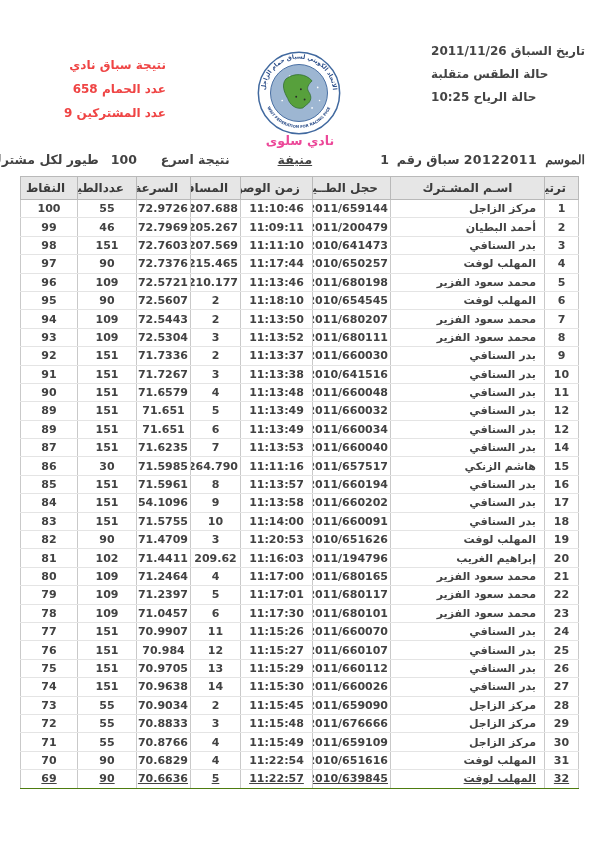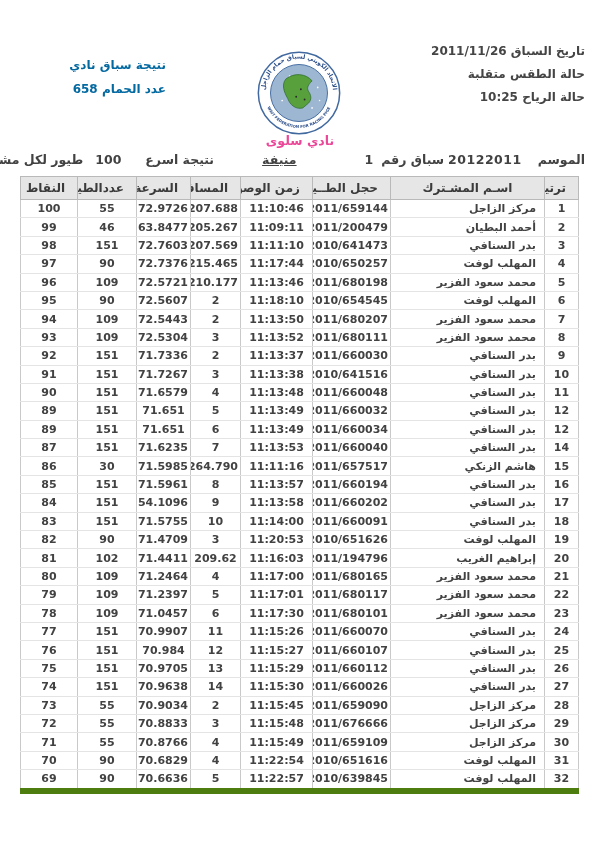--- a/index.html
+++ b/index.html
@@ -3,39 +3,39 @@
 <meta charset="utf-8">
 <style>
   html,body{margin:0;padding:0;}
   body{
     width:600px;height:847px;position:relative;overflow:hidden;
     background:#ffffff;color:#3d3d3d;
     font-family:"DejaVu Sans",sans-serif;
   }
   
   .meta-right{
-    position:absolute;top:40px;right:15px;direction:rtl;text-align:right;
+    position:absolute;top:40px;right:15px;direction:rtl;text-align:left;
     font-size:12px;font-weight:bold;line-height:23px;color:#454545;
   }
   
   .meta-left{
     position:absolute;top:53px;left:20px;width:146px;direction:rtl;text-align:right;
-    font-size:12px;font-weight:bold;line-height:24px;color:#0369a1;
+    font-size:12px;font-weight:bold;line-height:24px;color:#ef4444;
   }
   .logo-wrap{position:absolute;top:50px;left:256px;width:86px;height:86px;}
   .club-name{
     position:absolute;top:133px;left:0;width:100%;text-align:center;
     direction:rtl;font-size:12.5px;font-weight:bold;color:#ec4899;
   }
   .season-row{
     position:absolute;top:152px;right:15px;left:15px;direction:rtl;
     display:flex;align-items:baseline;font-size:12.5px;font-weight:bold;color:#424242;
     white-space:nowrap;
   }
-  .season-row .s-season{margin-left:16px;}
+  .season-row .s-season{margin-left:8px;font-family:Liberation Serif, serif;}
   .season-row .s-seasonval{margin-left:4px;letter-spacing:.5px;}
   .season-row .s-racelabel{margin-left:8px;}
   .season-row .s-raceno{margin-left:68px;}
   .season-row .s-release{margin-left:48px;text-decoration:underline;}
   .season-row .s-result{margin-left:24px;}
   .season-row .s-count{margin-left:12px;}
   .season-row .s-per{margin-left:28px;}
   
   .results{position:absolute;top:176px;left:20px;width:558px;}
   table{border-collapse:collapse;direction:rtl;width:558px;table-layout:fixed;}
@@ -44,37 +44,38 @@
     font-size:12px;font-weight:bold;color:#3b3b3b;
     height:20px;padding:1px 12px;text-align:center;white-space:nowrap;overflow:hidden;
   }
   tbody td{
     border-left:1px solid #c9c9c9;border-right:1px solid #c9c9c9;
     border-bottom:1px solid #e4e4e4;
     font-size:11px;font-weight:bold;color:#424242;
     height:17.4px;padding:0 2px;text-align:center;white-space:nowrap;overflow:hidden;
   }
   tbody tr:first-child td{border-top:1px solid #ffffff;}
-  tbody tr:last-child td{border-bottom:6px solid #4d7c0f;}
+  tbody tr:last-child td{border-bottom:1px solid #4d7c0f;text-decoration:underline;}
   tbody td.c-name{text-align:right;padding:0 8px 0 2px;}
   tbody td.c-rank{border-right:1px solid #c9c9c9;}
   .logo-svg text{font-family:"DejaVu Sans",sans-serif;}
 </style>
 </head>
 <body>
 
 <div class="meta-right">
   <div><span>تاريخ السباق</span> <span>2011/11/26</span></div>
   <div><span>حالة الطقس</span> <span>متقلبة</span></div>
   <div><span>حالة الرياح</span> <span>10:25</span></div>
 </div>
 
 <div class="meta-left">
   <div>نتيجة سباق نادي</div>
   <div><span>عدد الحمام</span> <span>658</span></div>
+  <div><span>عدد المشتركين</span> <span>9</span></div>
 </div>
 
 <div class="logo-wrap">
   <svg class="logo-svg" width="86" height="86" viewBox="-46 -46 92 92">
     <circle r="43.5" fill="#ffffff" stroke="#41699f" stroke-width="1.6"></circle>
     <circle r="30.5" fill="#9db6d2" stroke="#41699f" stroke-width="1"></circle>
     <circle cx="-18" cy="8" r="0.9" fill="#ffffff"></circle>
     <circle cx="20" cy="-6" r="0.9" fill="#ffffff"></circle>
     <circle cx="14" cy="16" r="0.9" fill="#ffffff"></circle>
     <circle cx="-10" cy="-18" r="0.9" fill="#ffffff"></circle>
@@ -142,21 +143,21 @@
     <td class="c-speed">72.9726</td>
     <td class="c-birds">55</td>
     <td class="c-points">100</td>
   </tr>
         <tr>
     <td class="c-rank">2</td>
     <td class="c-name">أحمد البطيان</td>
     <td class="c-ring">2011/200479</td>
     <td class="c-time">11:09:11</td>
     <td class="c-dist">205.267</td>
-    <td class="c-speed">63.8477</td>
+    <td class="c-speed">72.7969</td>
     <td class="c-birds">46</td>
     <td class="c-points">99</td>
   </tr>
         <tr>
     <td class="c-rank">3</td>
     <td class="c-name">بدر السنافي</td>
     <td class="c-ring">2010/641473</td>
     <td class="c-time">11:11:10</td>
     <td class="c-dist">207.569</td>
     <td class="c-speed">72.7603</td>

